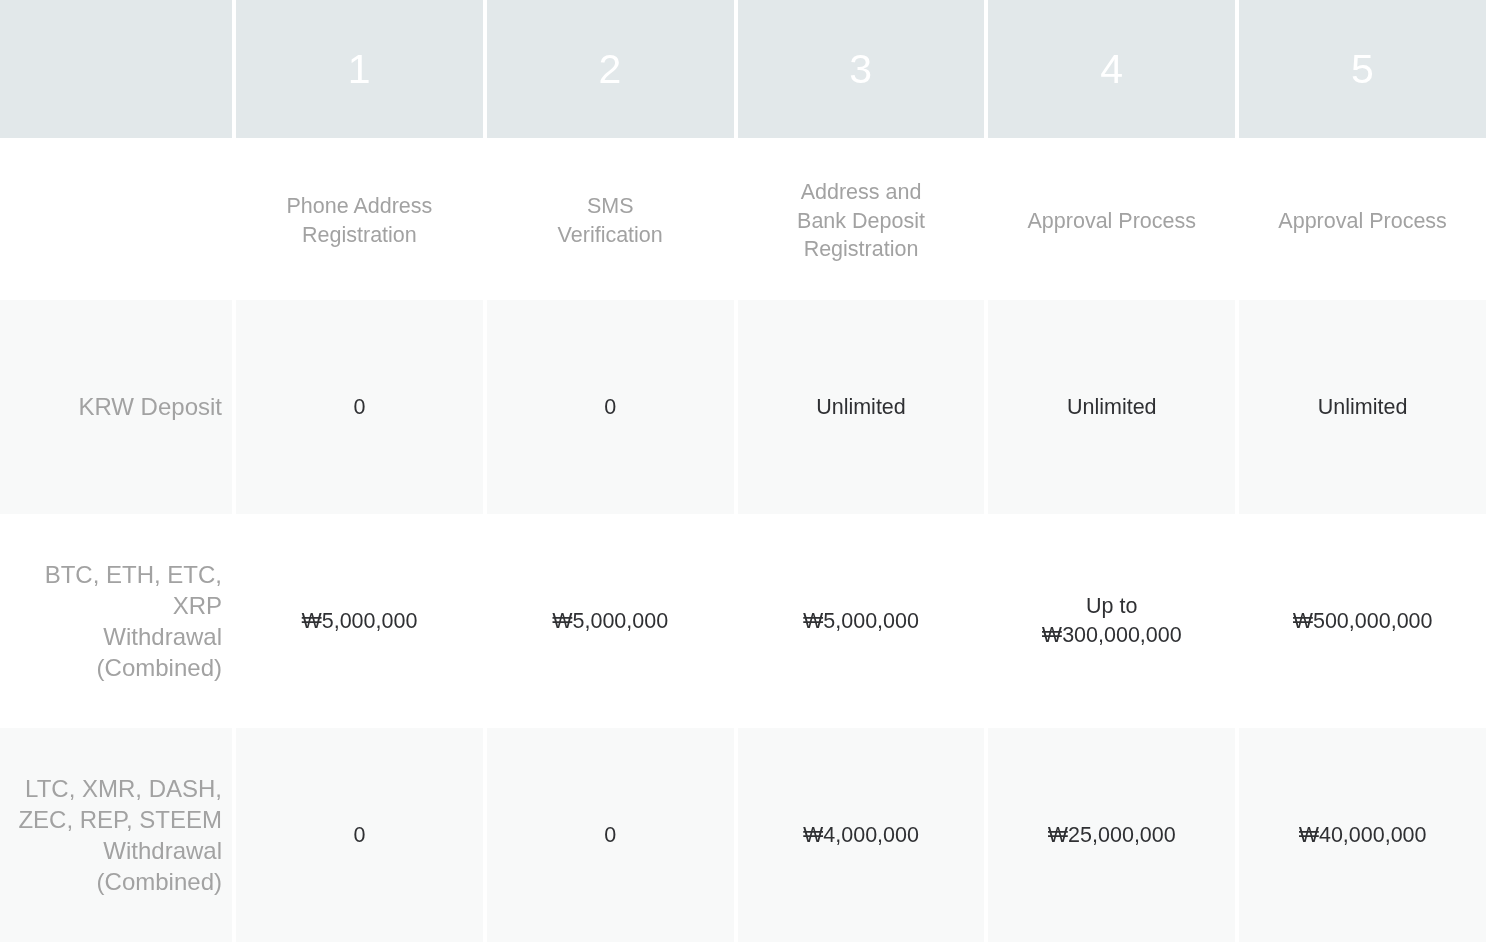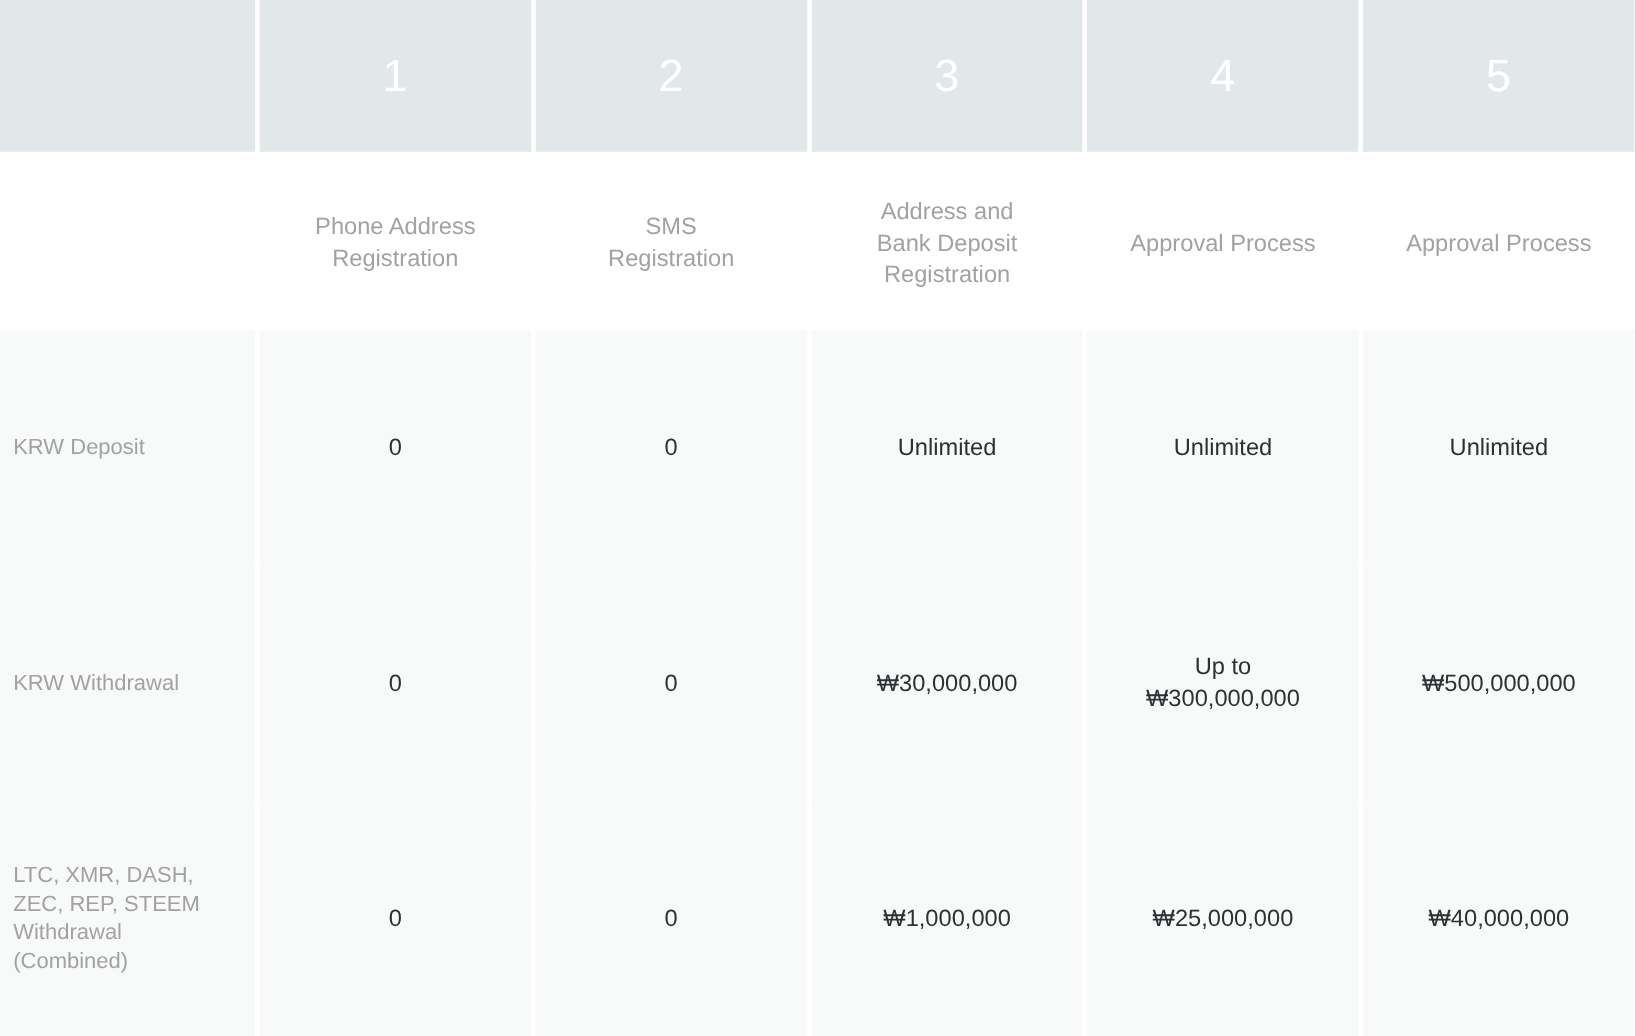--- a/index.html
+++ b/index.html
@@ -77,24 +77,24 @@
   
   tbody tr { height: 130px; }
   tbody tr.row-tall { height: 130px; }
 
   tbody td {
     font-size: 21.5px;
     line-height: 1.33;
     color: #2f3033;
   }
   tbody td.label-cell {
-    text-align: left;
+    text-align: right;
     padding: 0 10px 0 12px;
     color: #a2a2a2;
-    font-size: 20px;
+    font-size: 24px;
     line-height: 1.3;
   }
   tbody td .cell-text {
     display: block;
     white-space: pre-line;
   }
 
   tbody tr.shade td {
     background: #f8f9f9;
   }
@@ -125,21 +125,21 @@
       <th class="step-number-cell">5</th>
     </tr>
     <tr class="step-name-row">
       <th class="corner-cell"></th>
       <th>
           <span class="step-name-text">Phone Address
 Registration</span>
         </th>
       <th>
           <span class="step-name-text">SMS
-Registration</span>
+Verification</span>
         </th>
       <th>
           <span class="step-name-text">Address and
 Bank Deposit
 Registration</span>
         </th>
       <th>
           <span class="step-name-text">Approval Process</span>
         </th>
       <th>
@@ -162,32 +162,34 @@
       <td>
           <span class="cell-text">Unlimited</span>
         </td>
       <td>
           <span class="cell-text">Unlimited</span>
         </td>
       <td>
           <span class="cell-text">Unlimited</span>
         </td>
     </tr>
-    <tr class="shade">
+    <tr class="plain row-tall">
       <td class="label-cell">
-          <span class="cell-text">KRW Withdrawal</span>
-        </td>
-      <td>
-          <span class="cell-text">0</span>
-        </td>
-      <td>
-          <span class="cell-text">0</span>
-        </td>
-      <td>
-          <span class="cell-text">₩30,000,000</span>
+          <span class="cell-text">BTC, ETH, ETC, XRP
+Withdrawal
+(Combined)</span>
+        </td>
+      <td>
+          <span class="cell-text">₩5,000,000</span>
+        </td>
+      <td>
+          <span class="cell-text">₩5,000,000</span>
+        </td>
+      <td>
+          <span class="cell-text">₩5,000,000</span>
         </td>
       <td>
           <span class="cell-text">Up to
 ₩300,000,000</span>
         </td>
       <td>
           <span class="cell-text">₩500,000,000</span>
         </td>
     </tr>
     <tr class="shade row-tall">
@@ -197,21 +199,21 @@
 Withdrawal
 (Combined)</span>
         </td>
       <td>
           <span class="cell-text">0</span>
         </td>
       <td>
           <span class="cell-text">0</span>
         </td>
       <td>
-          <span class="cell-text">₩1,000,000</span>
+          <span class="cell-text">₩4,000,000</span>
         </td>
       <td>
           <span class="cell-text">₩25,000,000</span>
         </td>
       <td>
           <span class="cell-text">₩40,000,000</span>
         </td>
     </tr>
   </tbody>
 </table>

